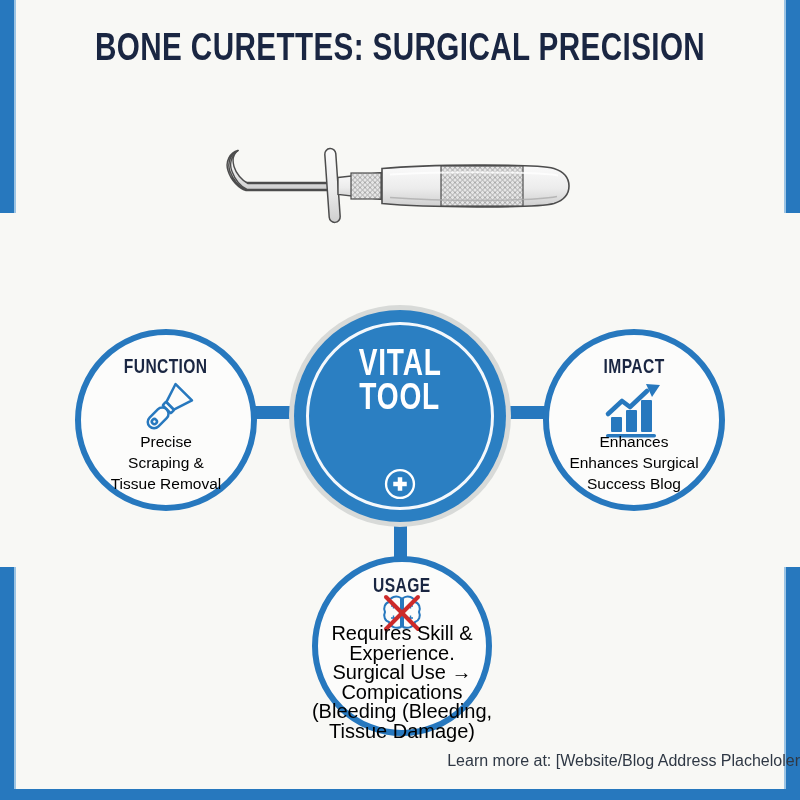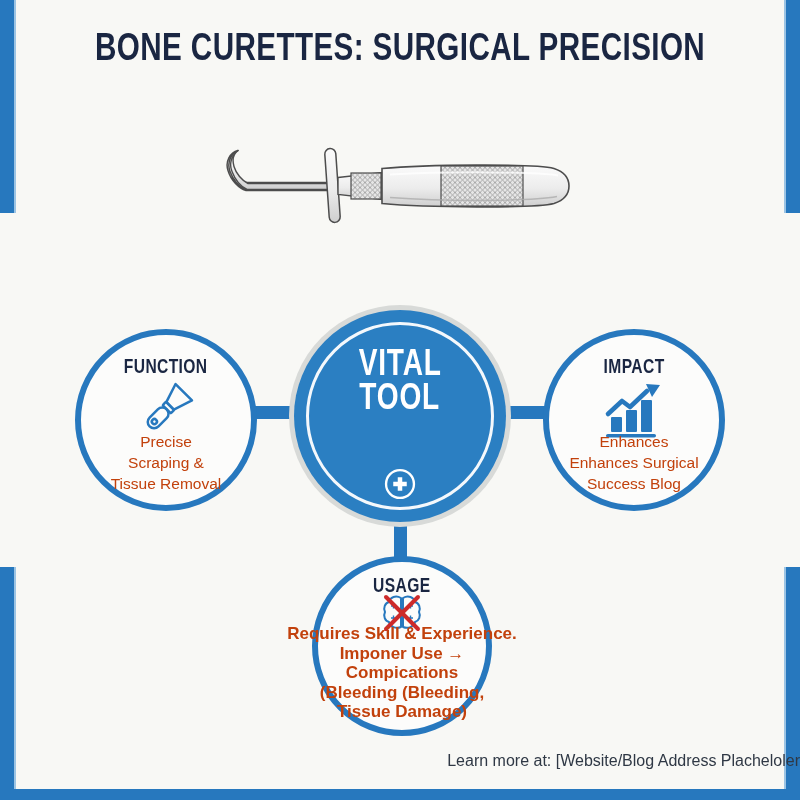--- a/index.html
+++ b/index.html
@@ -59,23 +59,23 @@
   .node-impact   { left:543px; top:329px; width:182px; height:182px; }
   .node-usage    { left:312px; top:556px; width:180px; height:180px; }
   .node-title { position:absolute; top:20px; width:100%; text-align:center;
                 font-size:20px; color:#1a2642; letter-spacing:.5px; }
   .node-usage .node-title { top:12px; }
   .node-icon { position:absolute; left:50%; }
   .icon-scraper { top:46px; margin-left:-29px; width:58px; height:58px; }
   .icon-chart   { top:48px; margin-left:-32px; width:64px; height:56px; }
   .icon-brain   { top:32px; margin-left:-22px; width:44px; height:38px; }
   .node-text { position:absolute; left:50%; transform:translateX(-50%); width:220px;
-               font-size:15.5px; line-height:21px; color:#c2410c; }
+               font-size:15.5px; line-height:21px; color:#000000; }
   .node-function .node-text, .node-impact .node-text { top:96px; }
-  .node-usage .node-text { top:62px; width:232px; font-size:17px; line-height:19.5px;font-weight:bold; }
+  .node-usage .node-text { top:62px; width:232px; font-size:20px; line-height:19.5px; }
   .node-text span { display:block; }
 
   .footer {
     position:absolute; top:752px; left:0; width:100%; text-align:right;
     font-size:16px; color:#2f3845; z-index:2;
   }
 </style>
 </head>
 <body>
 
@@ -182,21 +182,21 @@
         <path d="M11,24 h5 M13.5,21.5 v5"></path>
           <path d="M28,24 h5 M30.5,21.5 v5"></path>
       </g>
       <g stroke="#cd2a2a" stroke-width="4" stroke-linecap="round">
         <path d="M6,3 L38,35"></path>
           <path d="M38,3 L6,35"></path>
       </g>
     </svg>
     <div class="node-text">
       <span>Requires Skill &amp; Experience.</span>
-      <span>Imponer Use → Compications</span>
+      <span>Surgical Use → Compications</span>
       <span>(Bleeding (Bleeding,</span>
       <span>Tissue Damage)</span>
     </div>
   </div>
 
   <div class="footer">Learn more at: [Website/Blog Address Placheloler</div>
 
 </div>
 
 </body></html>

